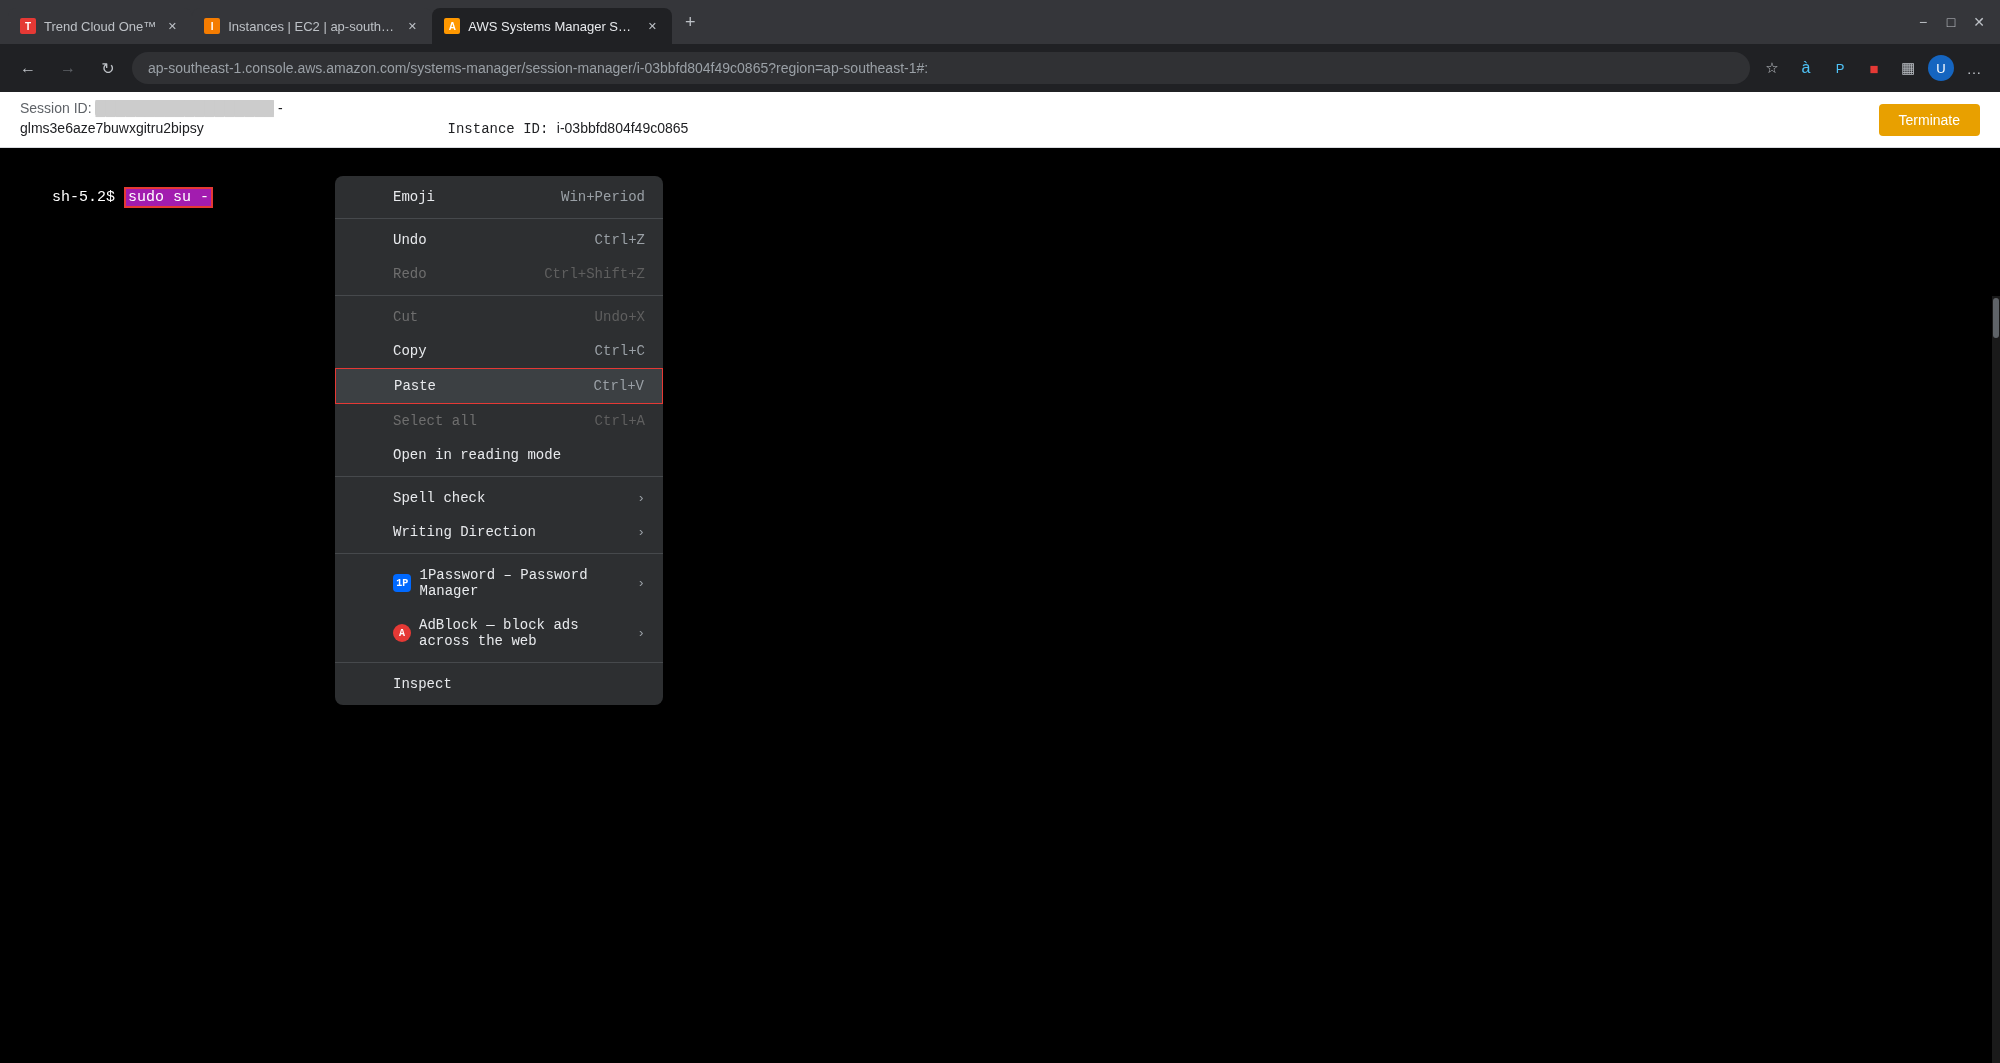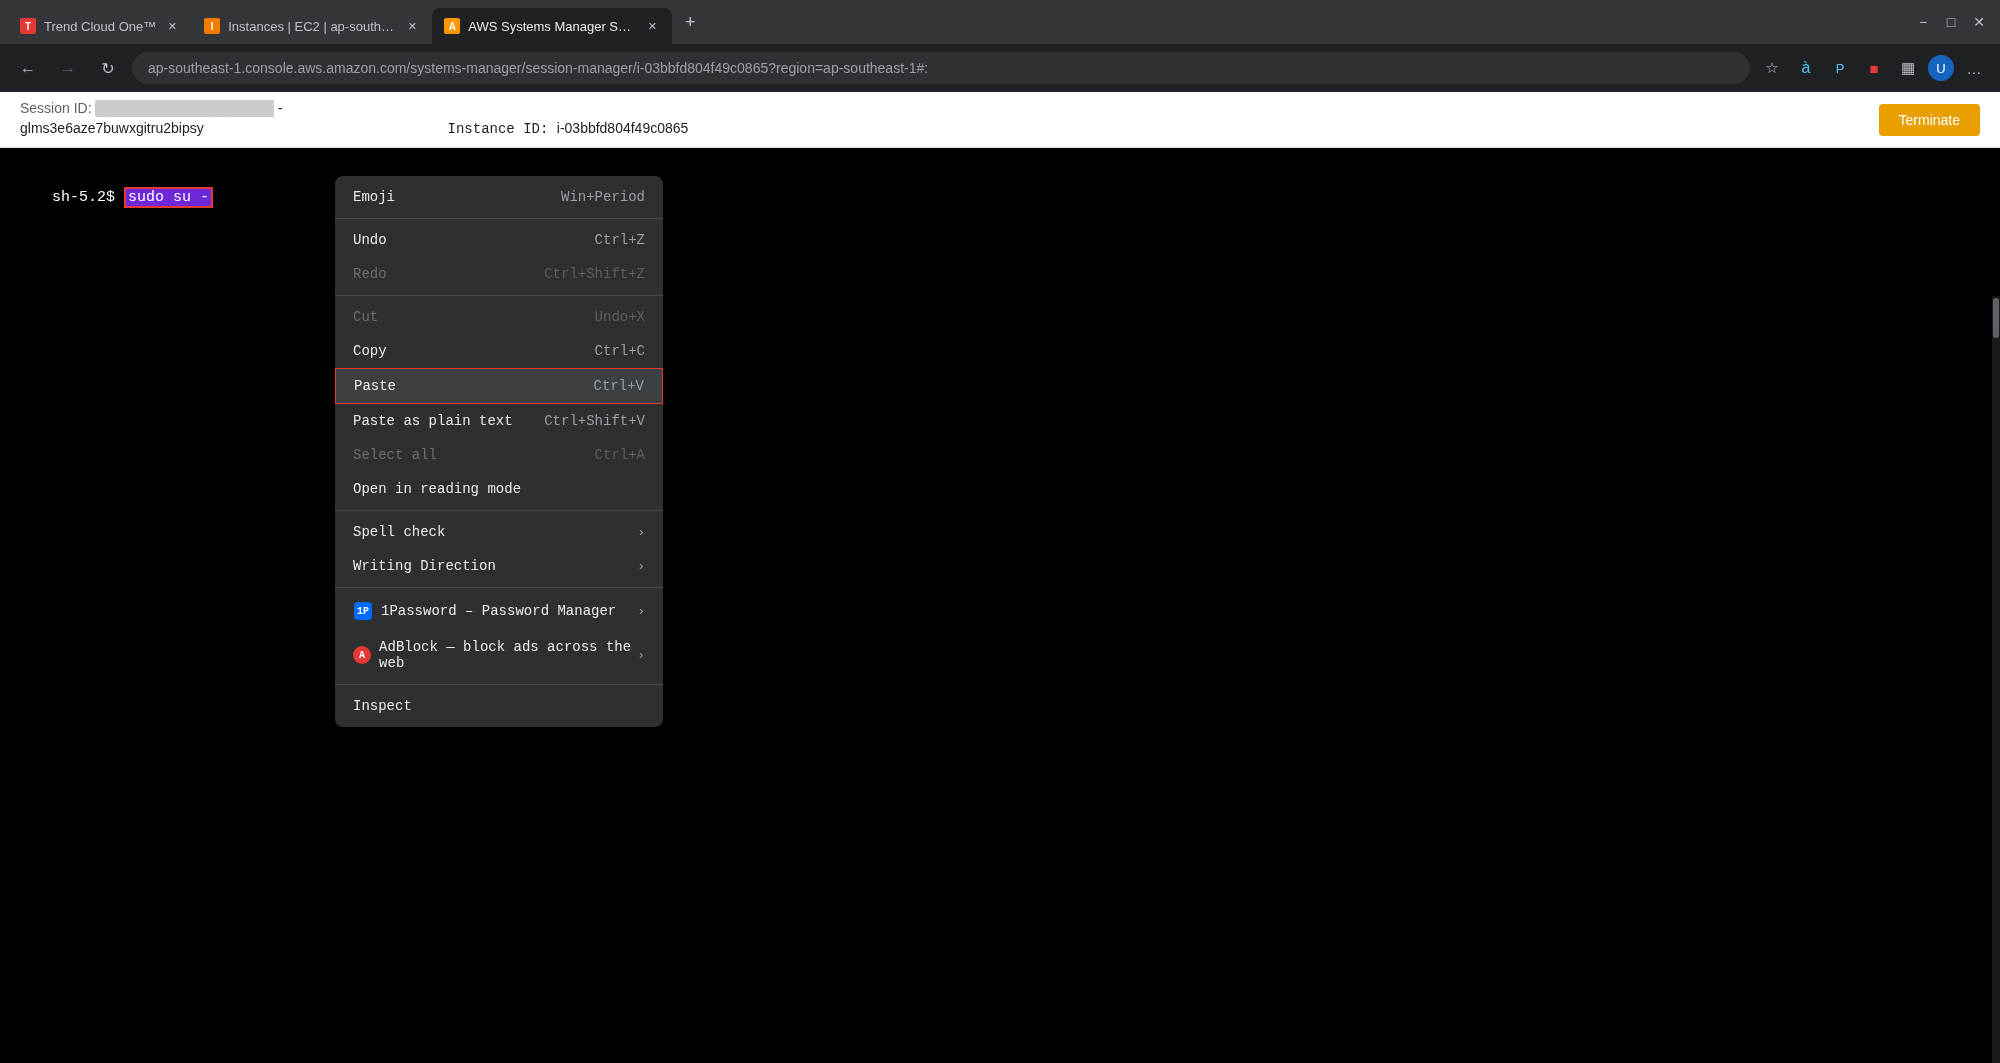--- a/index.html
+++ b/index.html
@@ -149,21 +149,21 @@
       flex: 1;
       padding: 16px 16px;
       font-family: 'Courier New', Courier, monospace;
       font-size: 15px;
       color: #fff;
       position: relative;
       height: calc(1063px - 44px - 48px - 56px);
     }
     .terminal-line { white-space: pre; line-height: 1.5; }
     .cmd-highlight {
-      background: #6d28d9;
+      background: #a21caf;
       color: #fff;
       border: 2px solid #e53935;
       padding: 0 2px;
     }
 
     
     .context-menu {
       position: absolute;
       top: 28px;
       left: 335px;
@@ -195,21 +195,21 @@
     .menu-separator {
       height: 1px;
       background: #5f6368;
       margin: 4px 0;
       opacity: 0.5;
     }
     .menu-arrow { color: #9aa0a6; font-size: 13px; }
     .menu-icon { width: 20px; height: 20px; margin-right: 8px; display:flex; align-items:center; justify-content:center; }
     .onepassword-icon { background: #0069ff; border-radius: 4px; color: white; font-size: 10px; font-weight:bold; width:18px;height:18px;display:flex;align-items:center;justify-content:center; }
     .adblock-icon { background: #e53935; border-radius: 50%; color: white; font-size: 10px; font-weight:bold; width:18px;height:18px;display:flex;align-items:center;justify-content:center; }
-    .menu-item-left { display:flex; align-items:center; }
+    .menu-item-left { display:flex; align-items:center;margin-left:40px; }
 
     
     .browser-scrollbar {
       position: absolute;
       right: 0;
       top: 148px;
       width: 8px;
       height: calc(1063px - 148px);
       background: #1a1a1a;
     }
@@ -333,26 +333,20 @@
       <span class="menu-shortcut">Ctrl+C</span>
     </div>
 
     <div class="menu-item highlighted">
       <span class="menu-item-left">
         <span>Paste</span>
       </span>
       <span class="menu-shortcut">Ctrl+V</span>
     </div>
 
-    <div class="menu-item">
-      <span class="menu-item-left">
-        <span>Paste as plain text</span>
-      </span>
-      <span class="menu-shortcut">Ctrl+Shift+V</span>
-    </div>
 
     <div class="menu-item disabled">
       <span class="menu-item-left">
         <span>Select all</span>
       </span>
       <span class="menu-shortcut">Ctrl+A</span>
     </div>
 
     <div class="menu-item">
       <span class="menu-item-left">

